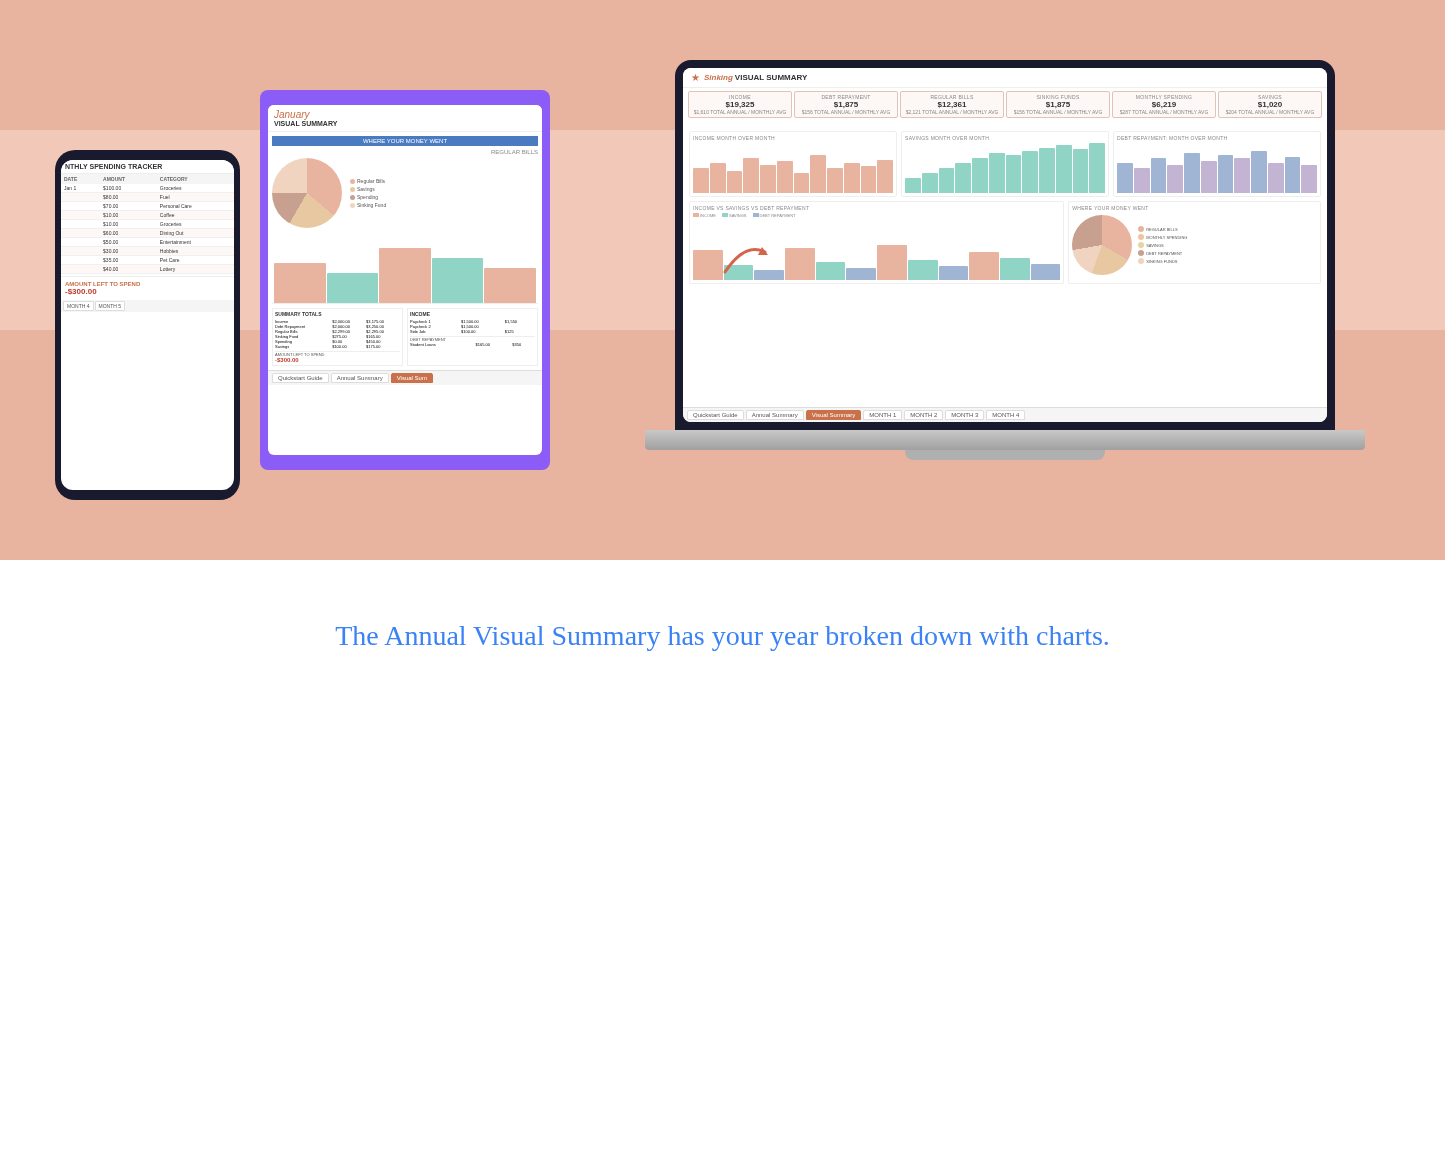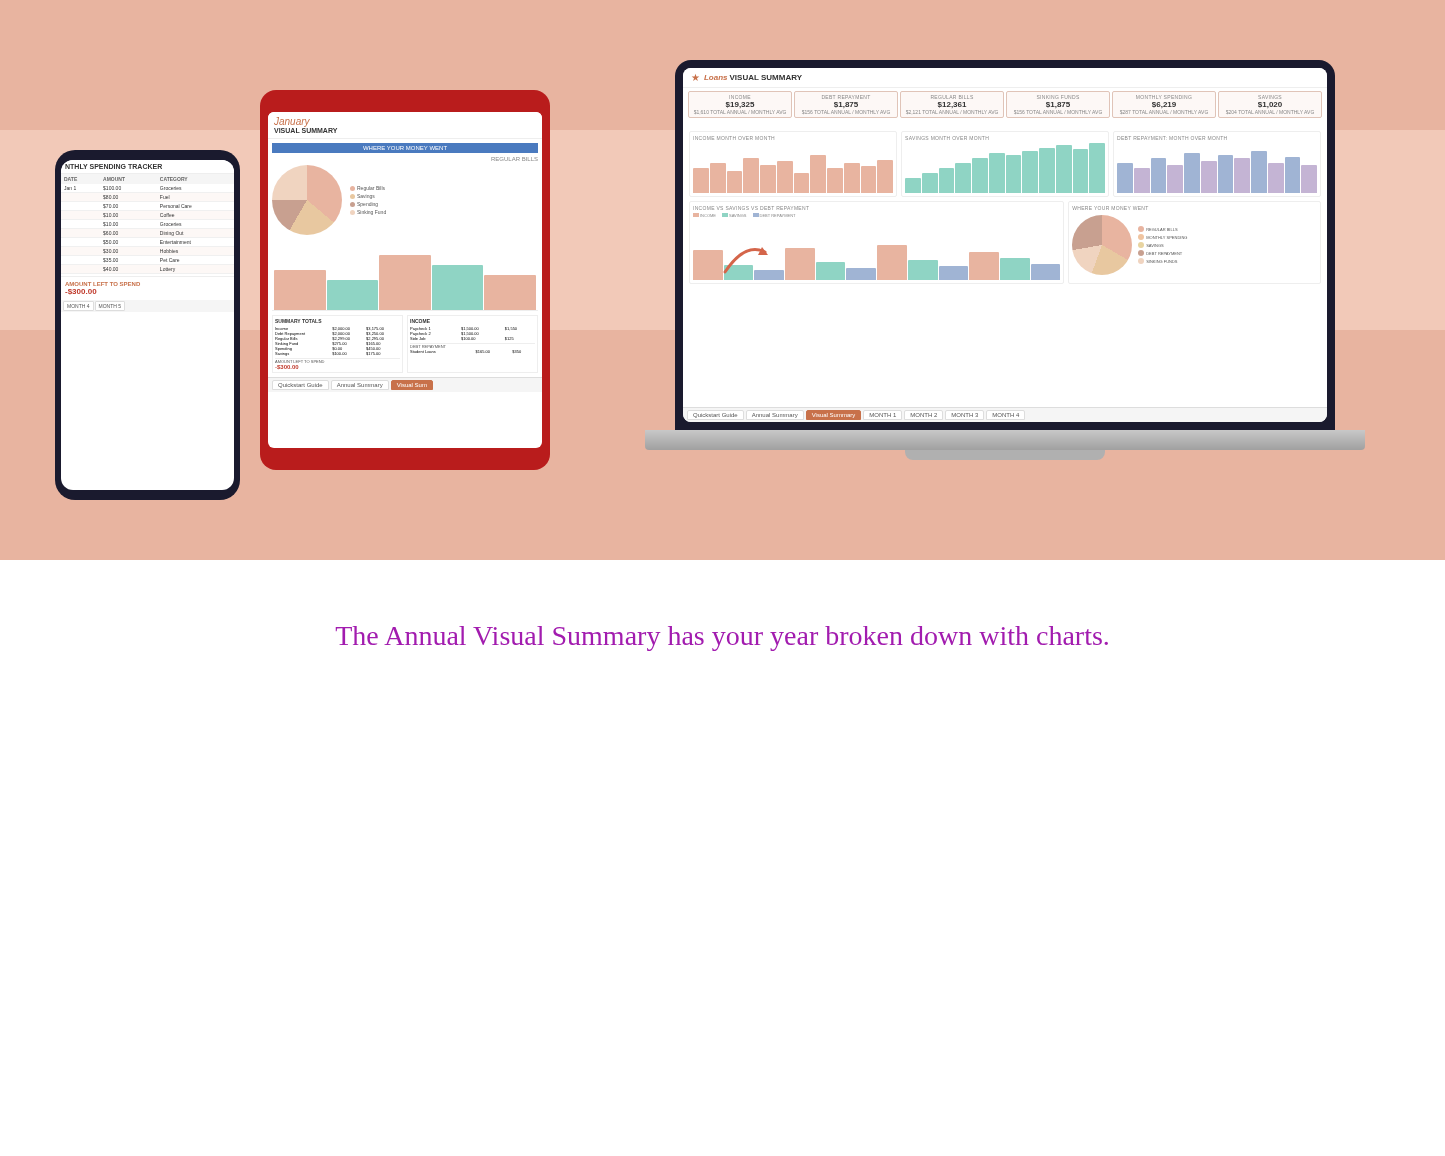--- a/index.html
+++ b/index.html
@@ -236,25 +236,25 @@
     
     .tablet {
       position: absolute;
       left: 260px;
       top: 40px;
       width: 290px;
       height: 380px;
     }
 
     .tablet-outer {
-      background: #b91c1c;
-      border-radius: 16px;
+      background: #8b5cf6;
+      border-radius: 8px;
       width: 100%;
       height: 100%;
-      padding: 22px 8px;
+      padding: 15px 8px;
     }
 
     .tablet-screen {
       background: #fff;
       width: 100%;
       height: 100%;
       border-radius: 6px;
       overflow: hidden;
       font-family: Arial, sans-serif;
       font-size: 6px;
@@ -437,21 +437,21 @@
 
     .bottom-text1 {
       font-size: 28px;
       color: #444;
       margin-bottom: 20px;
       font-family: Georgia, serif;
     }
 
     .bottom-text2 {
       font-size: 28px;
-      color: #a21caf;
+      color: #3b82f6;
       font-family: Georgia, serif;
     }
 
     
     .laptop-annual-header {
       display: flex;
       align-items: center;
       padding: 4px 8px;
       background: #fff;
       border-bottom: 1px solid #eee;
@@ -694,21 +694,21 @@
       </div>
     </div>
 
     <div class="laptop">
       <div class="laptop-screen-outer">
         <div class="laptop-screen-inner">
           <div class="spreadsheet">
 
             <div class="laptop-annual-header">
               <span class="annual-icon">★</span>
-              <span class="annual-title">Loans</span>
+              <span class="annual-title">Sinking</span>
               <span class="annual-title-regular">VISUAL SUMMARY</span>
             </div>
 
             <div style="padding: 3px 5px; background:#fff;">
               <div class="summary-cards" id="summary-cards">
                   <div class="sum-card">
     <div class="sum-card-title">INCOME</div>
     <div class="sum-card-value">$19,325</div>
     <div class="sum-card-sub">$1,610 <span>TOTAL ANNUAL / MONTHLY AVG</span></div>
   </div>

